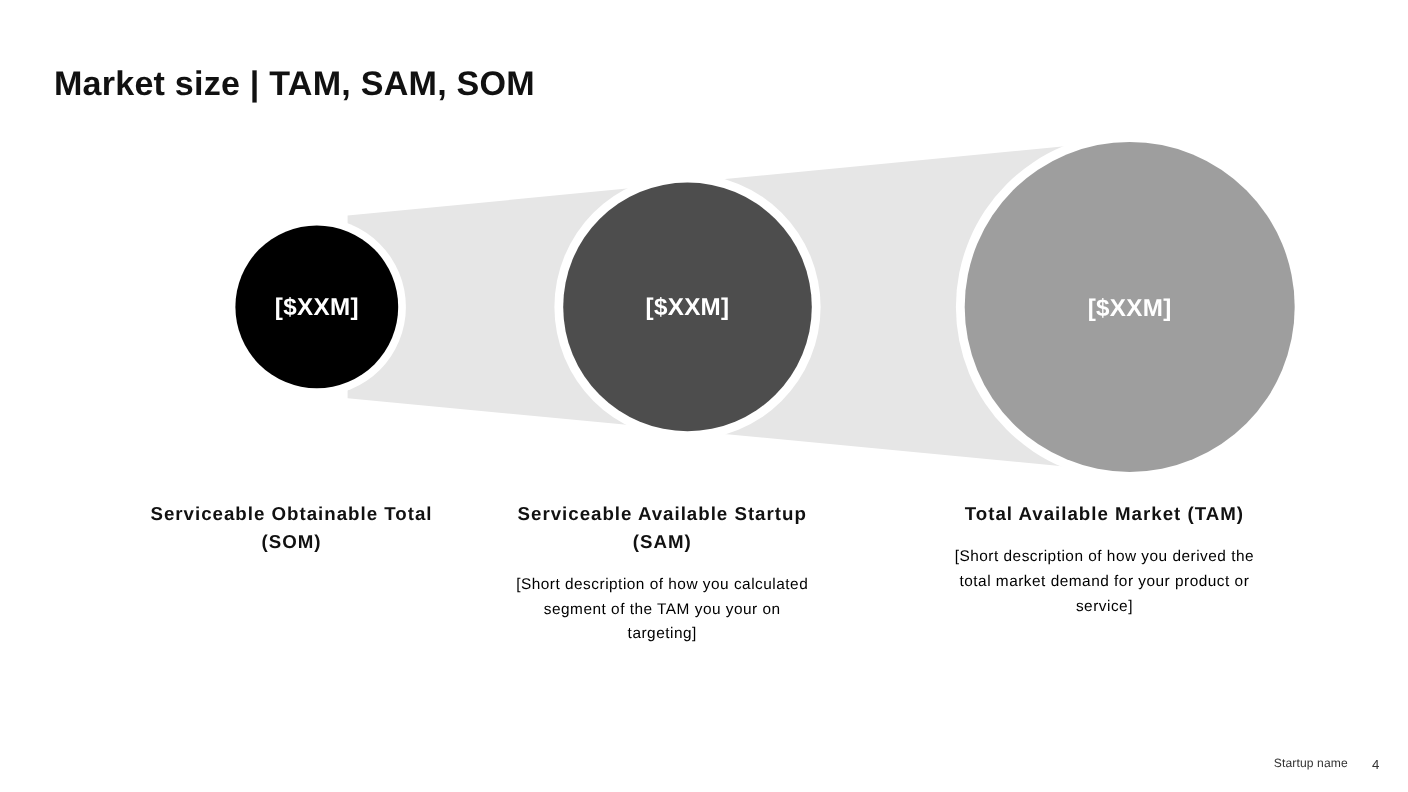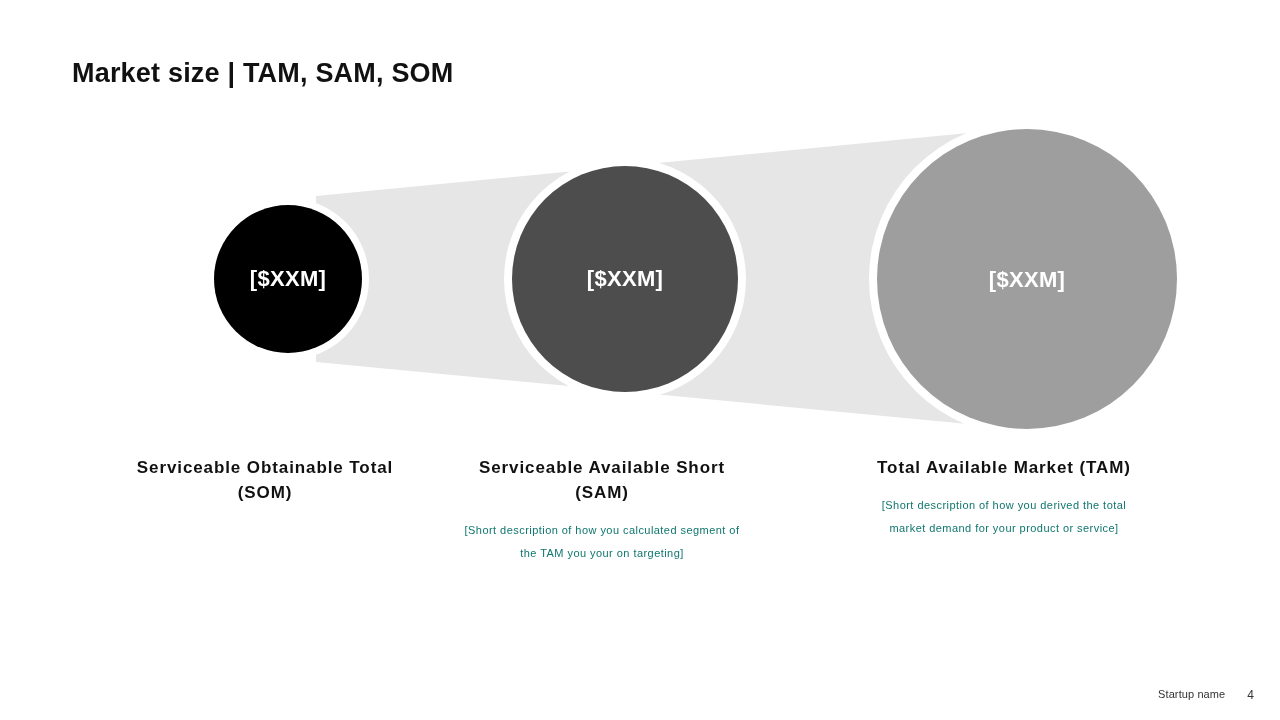--- a/index.html
+++ b/index.html
@@ -12,23 +12,23 @@
     height: 720px;
     position: relative;
     overflow: hidden;
     font-family: "Liberation Sans", sans-serif;
     color: #111111;
   }
 
   
   .slide-title {
     position: absolute;
-    left: 72px;
+    left: 49px;
     top: 58px;
-    font-size: 27px;
+    font-size: 31px;
     font-weight: bold;
     letter-spacing: 0.2px;
     color: #111111;
     white-space: nowrap;
   }
 
   
   .diagram {
     position: absolute;
     left: 0;
@@ -76,25 +76,25 @@
 
   .caption-title {
     font-size: 17px;
     font-weight: bold;
     line-height: 25px;
     letter-spacing: 0.9px;
     color: #111111;
     margin: 0 0 14px 0;
   }
   .caption-desc {
-    font-size: 11px;
+    font-size: 14px;
     font-weight: normal;
     line-height: 22.5px;
     letter-spacing: 0.45px;
-    color: #0f766e;
+    color: #000000;
     margin: 0;
   }
 
   
   .footer {
     position: absolute;
     right: 26px;
     bottom: 18px;
     display: flex;
     align-items: flex-start;
@@ -138,21 +138,21 @@
   <div class="circle-value cv-tam">[$XXM]</div>
 </div>
 
 <div class="captions">
 
   <div class="caption-col col-som">
     <div class="caption-title">Serviceable Obtainable Total (SOM)</div>
   </div>
 
   <div class="caption-col col-sam">
-    <div class="caption-title">Serviceable Available Short (SAM)</div>
+    <div class="caption-title">Serviceable Available Startup (SAM)</div>
     <div class="caption-desc">[Short description of how you calculated segment of the TAM you your on targeting]</div>
   </div>
 
   <div class="caption-col col-tam">
     <div class="caption-title">Total Available Market (TAM)</div>
     <div class="caption-desc">[Short description of how you derived the total market demand for your product or service]</div>
   </div>
 </div>
 
 <div class="footer">

